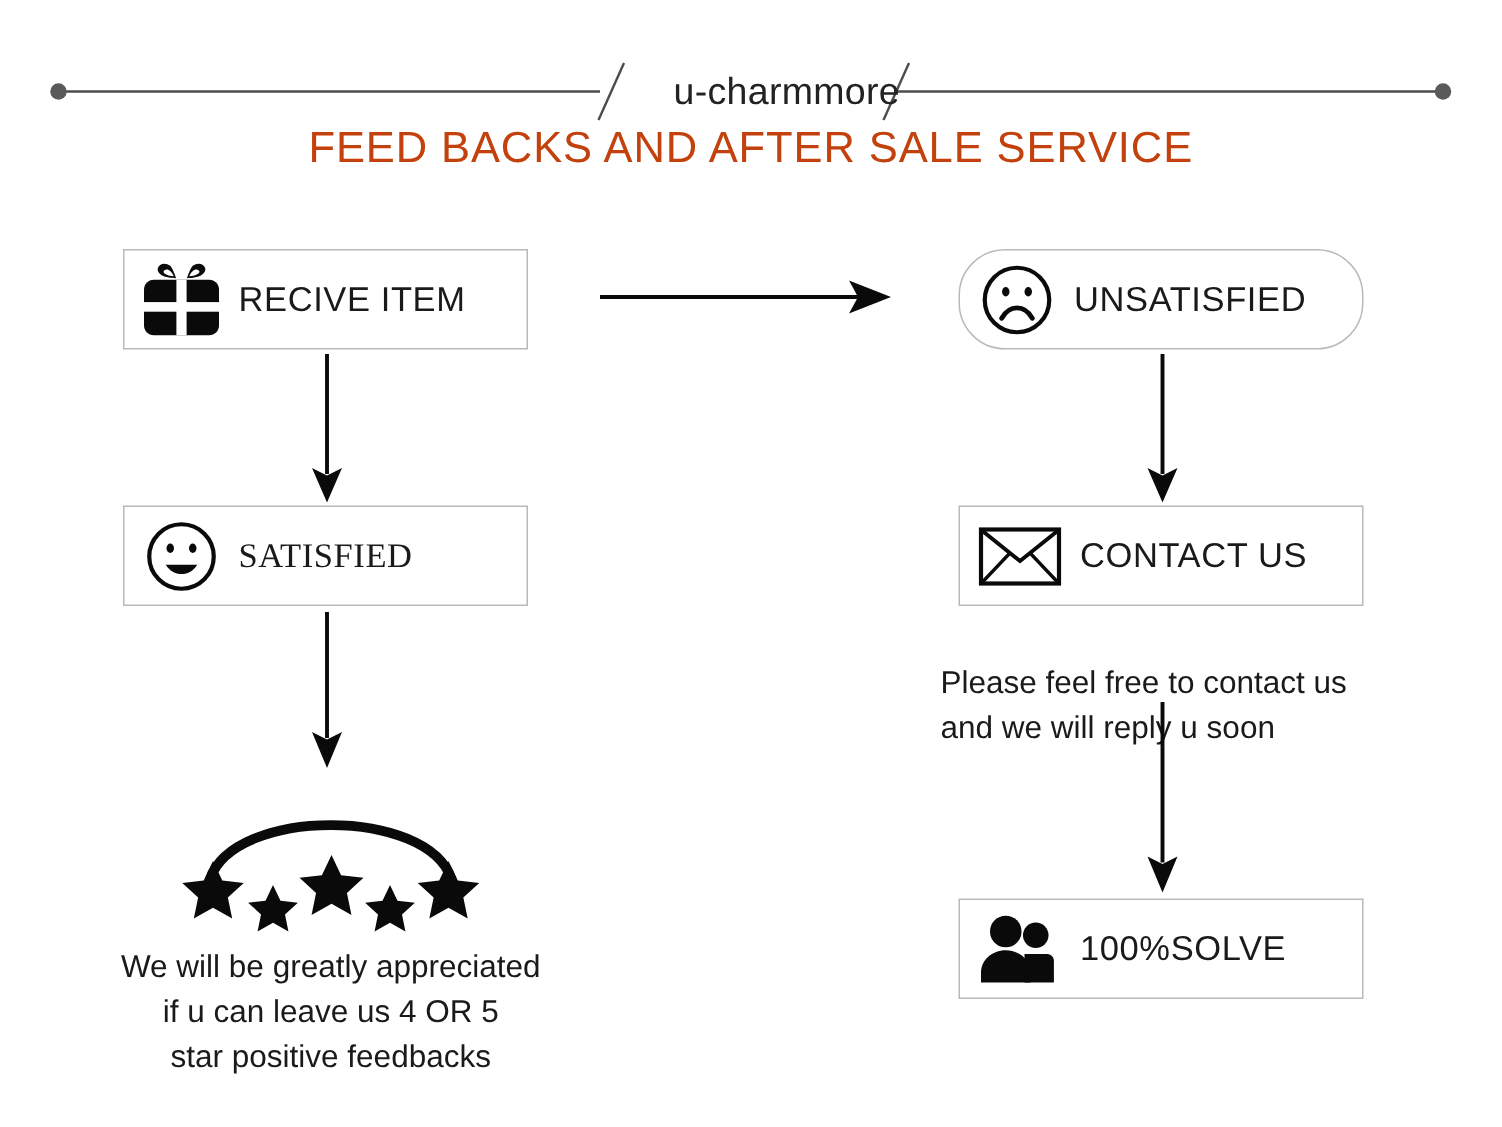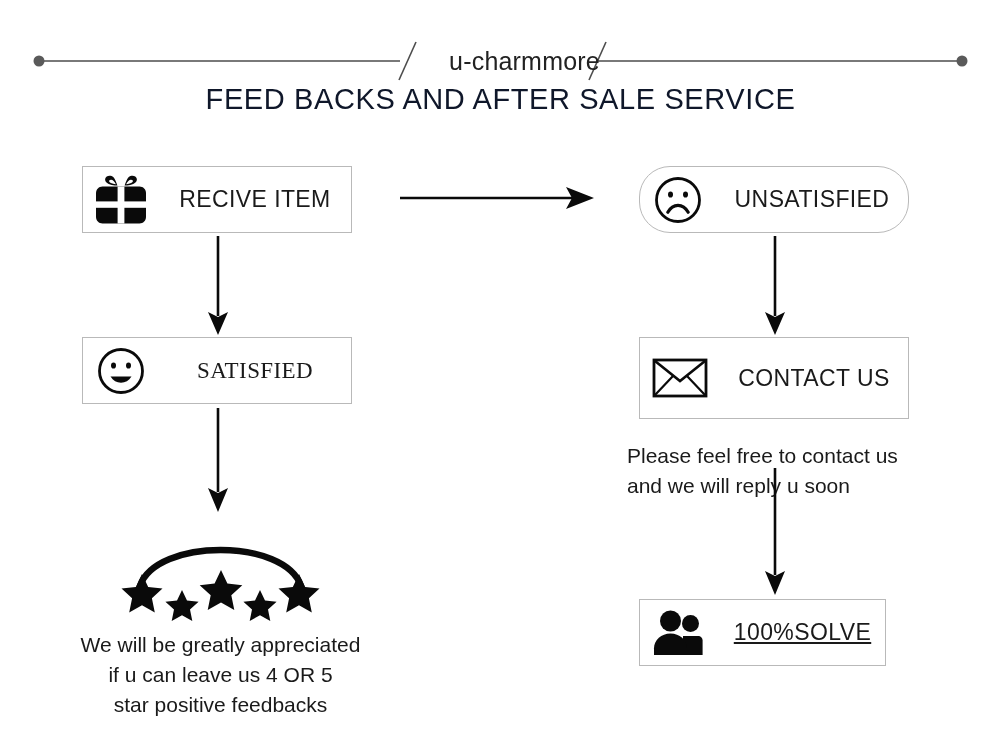--- a/index.html
+++ b/index.html
@@ -33,53 +33,53 @@
     line-height: 42px;
     margin-left: 24px;
   }
   .page-title {
     position: absolute;
     left: 0; top: 83px;
     width: 1001px;
     text-align: center;
     font-size: 29px;
     letter-spacing: 0.6px;
-    color: #0f172a;
+    color: #c2410c;
     white-space: nowrap;
   }
 
   
   .node {
     position: absolute;
     box-sizing: border-box;
     border: 1px solid #b9b9b9;
     background: #fff;
     display: flex;
     align-items: center;
   }
   .node .ico {
     flex: 0 0 auto;
     display: flex;
     align-items: center;
     justify-content: center;
   }
   .node .lbl {
     flex: 1 1 auto;
-    text-align: center;
+    text-align: left;
     font-size: 23px;
     letter-spacing: 0.4px;
     color: #1a1a1a;
     white-space: nowrap;
   }
 
   #node-recive   { left: 82px;  top: 166px; width: 270px; height: 67px; }
   #node-satisfied{ left: 82px;  top: 337px; width: 270px; height: 67px; font-family: Liberation Serif, serif; }
   #node-unsat    { left: 639px; top: 166px; width: 270px; height: 67px; border-radius: 31px; }
-  #node-contact  { left: 639px; top: 337px; width: 270px; height: 82px; }
-  #node-solve    { left: 639px; top: 599px; width: 247px; height: 67px; text-decoration: underline; }
+  #node-contact  { left: 639px; top: 337px; width: 270px; height: 67px; }
+  #node-solve    { left: 639px; top: 599px; width: 270px; height: 67px; }
 
   #node-recive   .ico { width: 76px; }
   #node-satisfied.node .ico { width: 76px; }
   #node-unsat    .ico { width: 76px; }
   #node-contact  .ico { width: 80px; }
   #node-solve    .ico { width: 80px; }
 
   
   .arrow { position: absolute; }
   #arrow-h       { left: 400px; top: 178px; width: 195px; height: 40px; }

